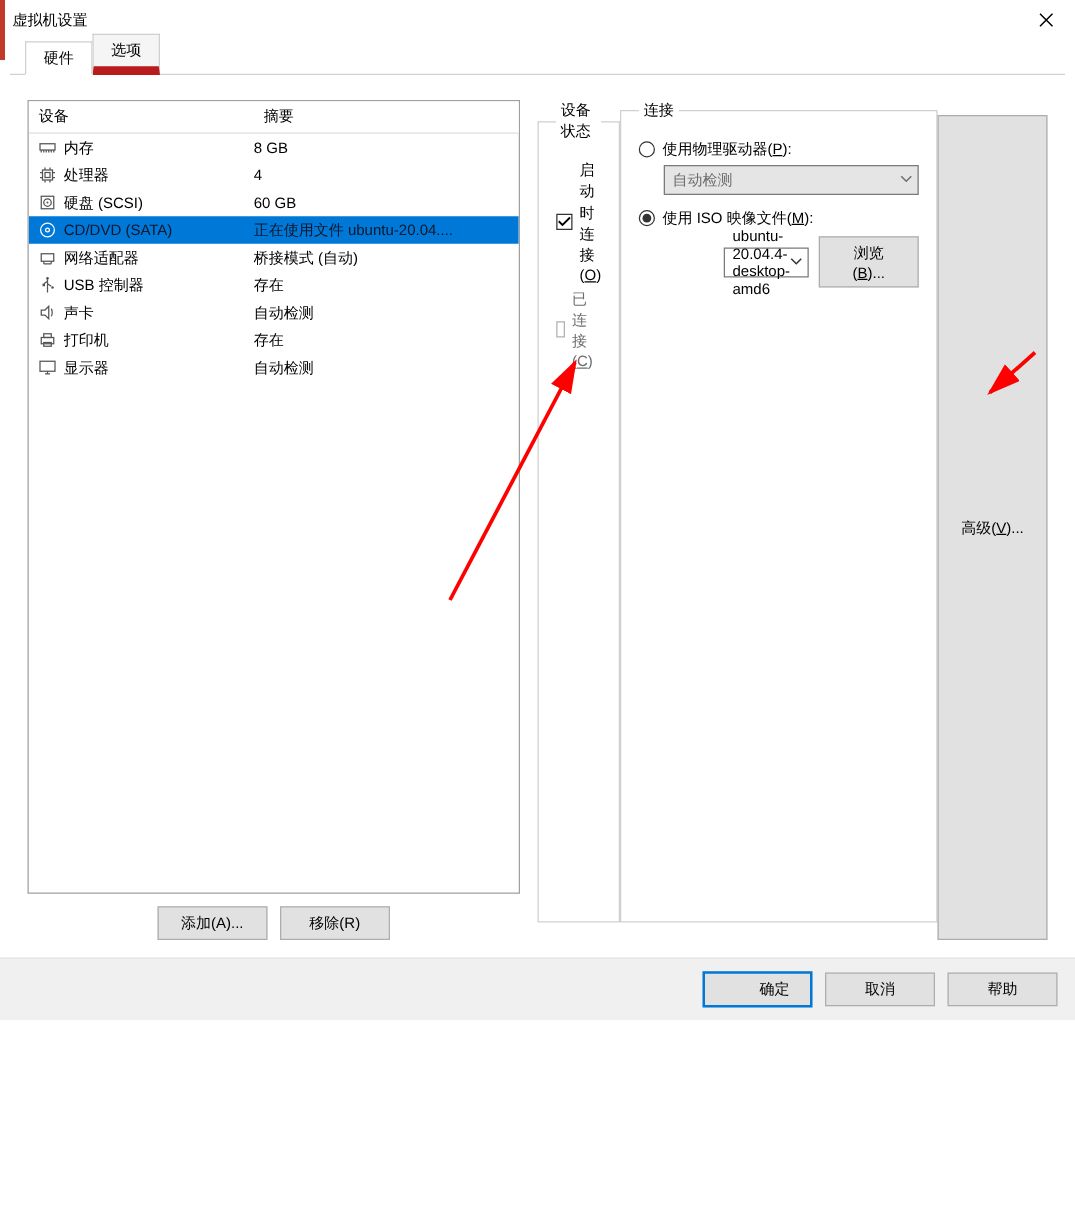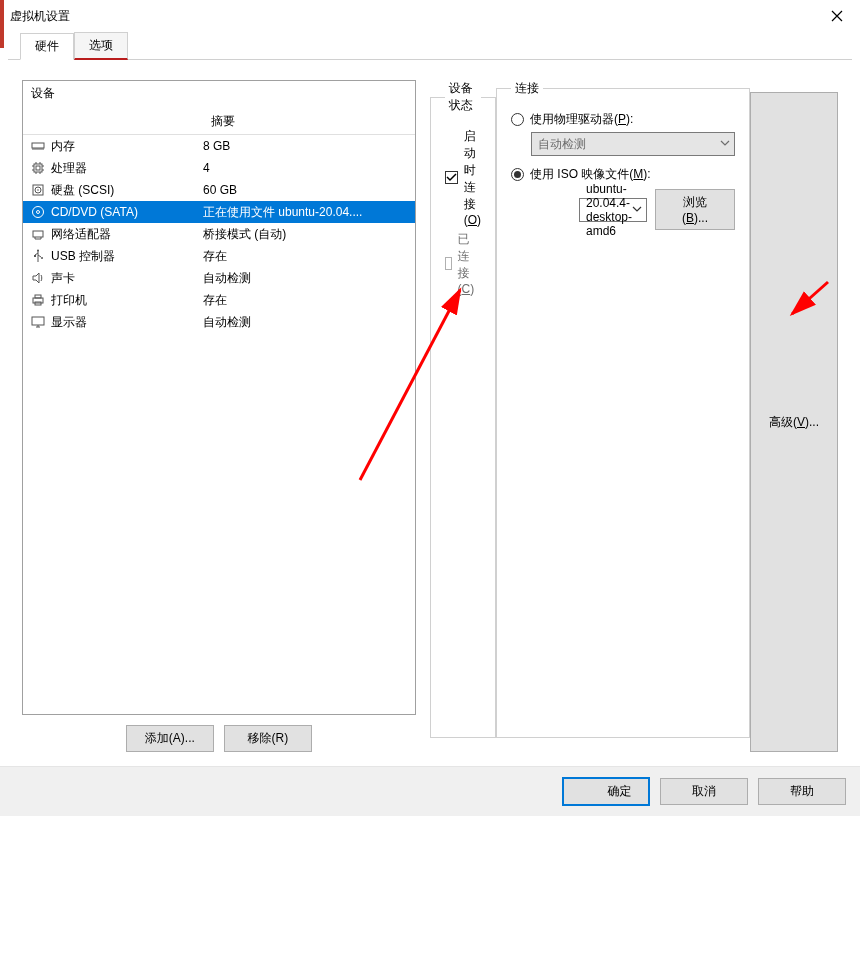--- a/index.html
+++ b/index.html
@@ -53,21 +53,21 @@
     padding: 4px 14px;
     border: 1px solid #d0d0d0;
     border-bottom: 1px solid #fff;
     background: #fff;
     position: relative;
     z-index: 2;
     font-size: 12px;
   }
   .tabs .tab.inactive {
     background: #f5f5f5;
-    border-bottom: 2px solid #b91c1c;
+    border-bottom: 7px solid #b91c1c;
     z-index: 1;
   }
   .tab-separator {
     position: absolute;
     left: 8px; right: 8px;
     top: 59px;
     border-top: 1px solid #d0d0d0;
     z-index: 0;
   }
   .content {
@@ -84,30 +84,30 @@
     background: #fff;
     flex: 1;
     overflow: hidden;
   }
   .dl-header {
     display:flex;
     background: #fff;
     border-bottom: 1px solid #e0e0e0;
   }
   .dl-header .h1 { width: 180px; padding:4px 8px; }
-  .dl-header .h2 { flex:1; padding:4px 8px;margin-top:28px; }
+  .dl-header .h2 { flex:1; padding:4px 8px; }
   .dl-row {
     display:flex; align-items:center;
     height:22px;
     padding-left:6px;
   }
   .dl-row .icon { width:18px; height:16px; display:flex; align-items:center; justify-content:center; margin-right:4px; }
   .dl-row .c1 { width:152px; white-space:nowrap; overflow:hidden; text-overflow:ellipsis; }
   .dl-row .c2 { flex:1; white-space:nowrap; overflow:hidden; text-overflow:ellipsis; }
-  .dl-row.selected { background:#0078d7; color:#ffffff; }
+  .dl-row.selected { background:#0078d7; color:#0f172a; }
   .dl-row.selected svg path, .dl-row.selected svg rect, .dl-row.selected svg circle { stroke:#fff; }
   .device-buttons {
     display:flex; gap:10px; justify-content:center;
     padding-top:10px;
   }
   .btn {
     background:#e1e1e1;
     border:1px solid #adadad;
     padding:4px 16px;
     font-size:12px;

